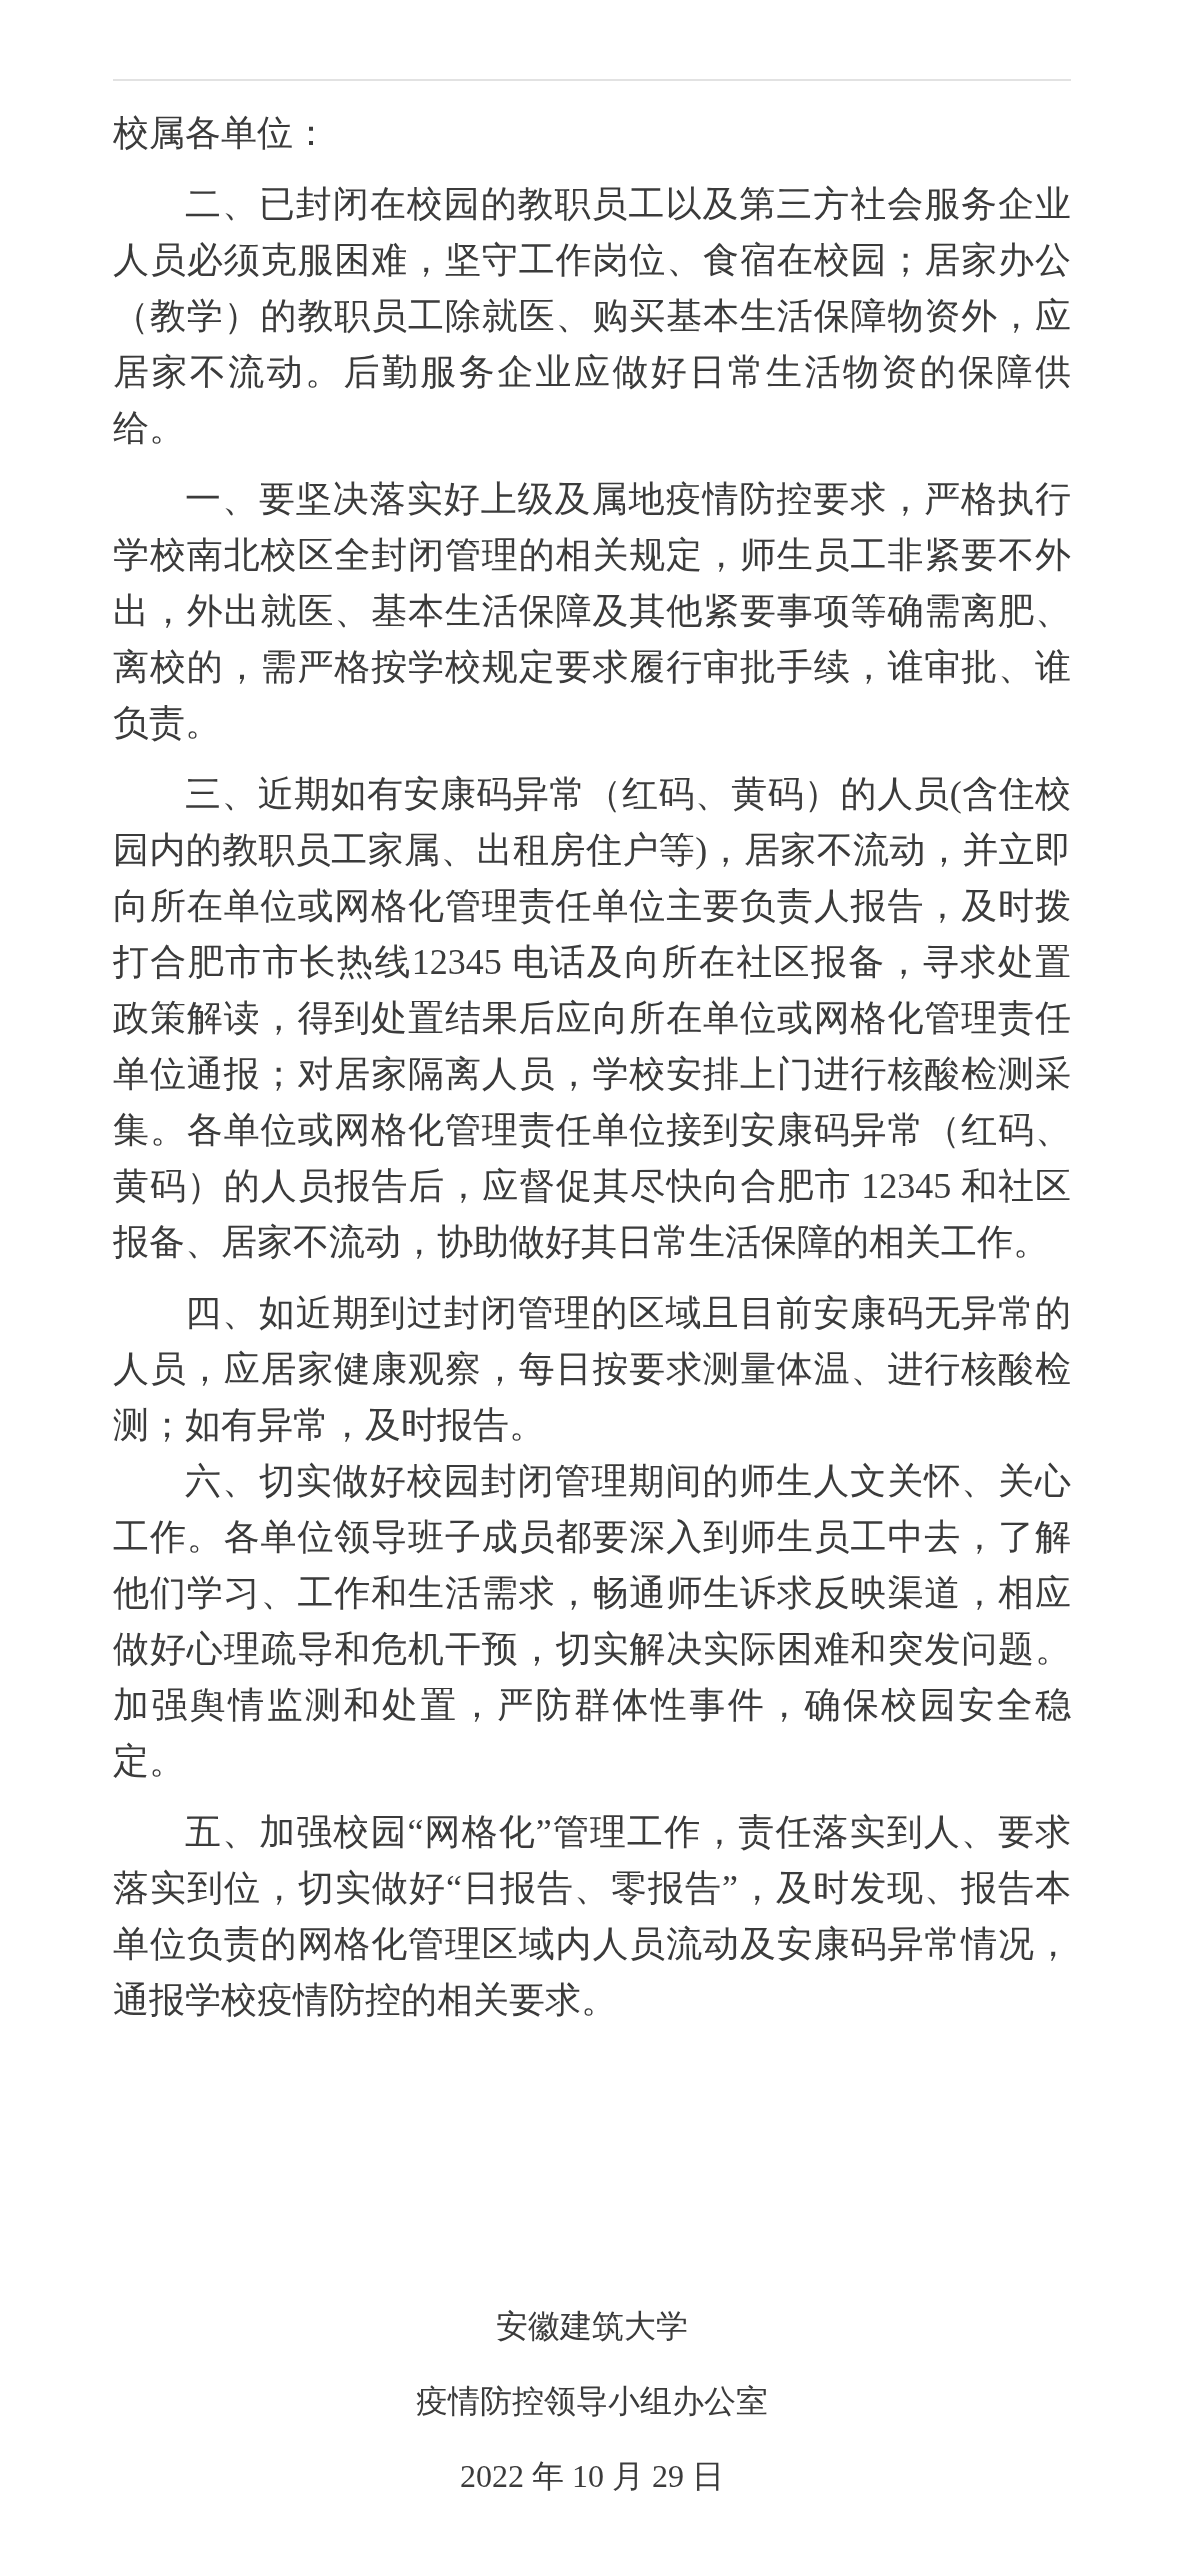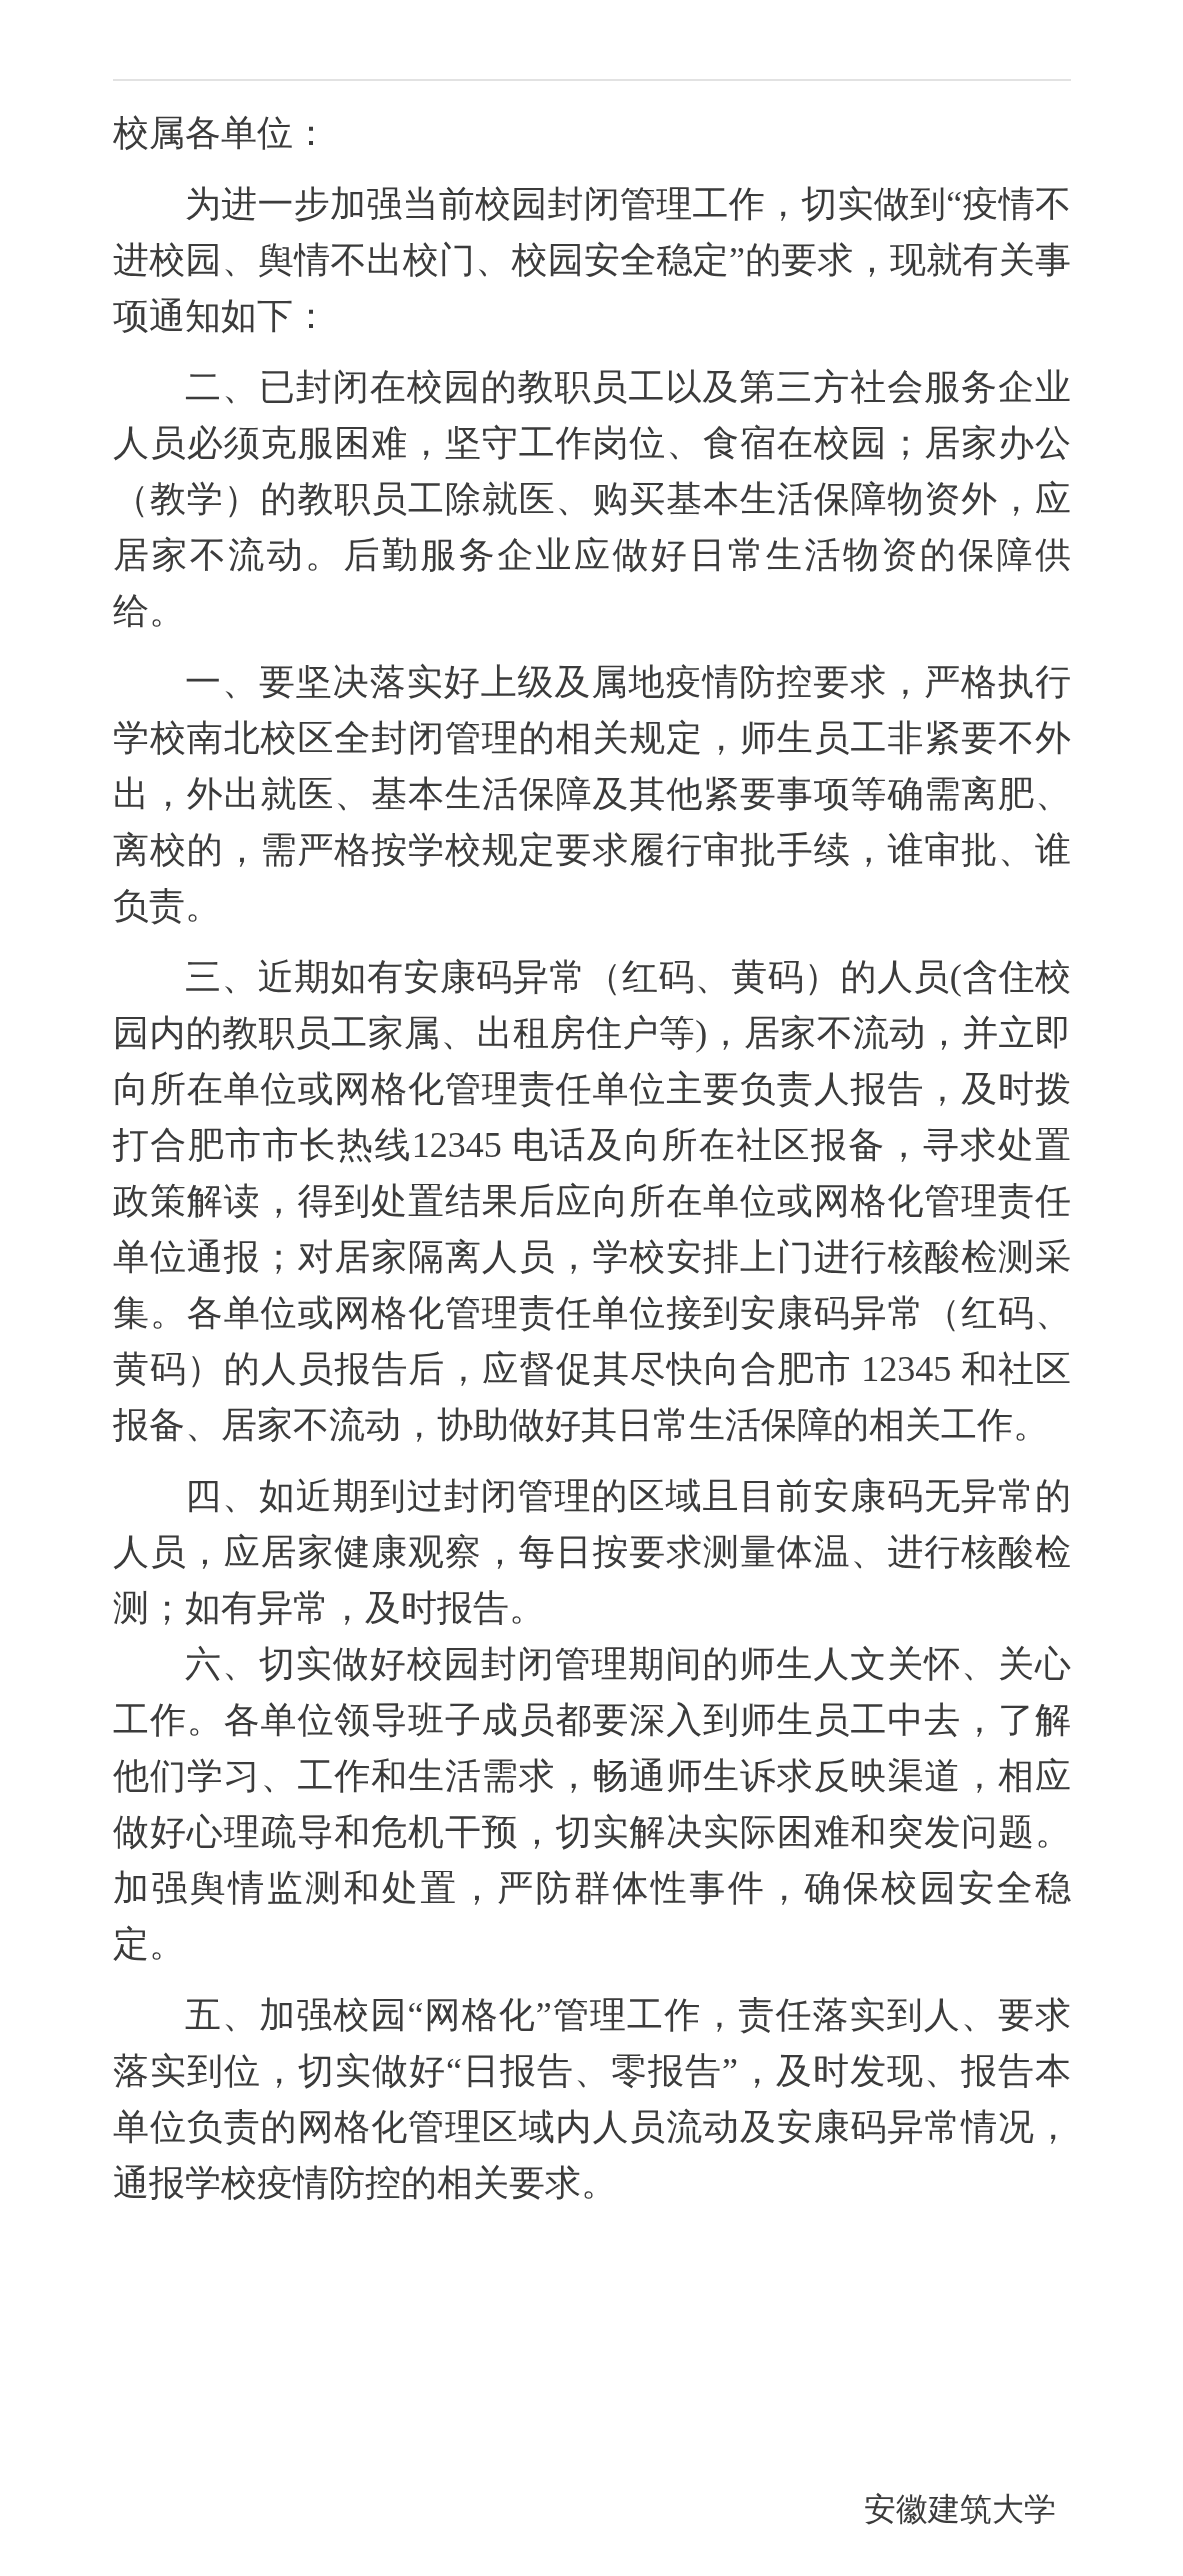--- a/index.html
+++ b/index.html
@@ -57,37 +57,37 @@
     .closing {
       margin: 0;
       text-indent: 2em;
     }
     .signature {
       margin-top: 261px;
       text-align: right;
       font-size: 32px;
     }
     .signature p {
-      margin: 15px;
+      margin: 0;
       line-height: 75px;
+      text-align: center;
     }
   </style>
 </head>
 <body>
 
 <div class="page">
 
   <header>
     <div class="title-divider"></div>
   </header>
 
   <main class="doc-body">
     <p class="salutation">校属各单位：</p>
 
-    <p class="para">为进一步加强当前校园封闭管理工作，切实做到“疫情不进校园、舆情不出校门、校园安全稳定”的要求，现就有关事项通知如下：</p>
 
     <p class="para">二、已封闭在校园的教职员工以及第三方社会服务企业人员必须克服困难，坚守工作岗位、食宿在校园；居家办公（教学）的教职员工除就医、购买基本生活保障物资外，应居家不流动。后勤服务企业应做好日常生活物资的保障供给。</p>
 
     <p class="para">一、要坚决落实好上级及属地疫情防控要求，严格执行学校南北校区全封闭管理的相关规定，师生员工非紧要不外出，外出就医、基本生活保障及其他紧要事项等确需离肥、离校的，需严格按学校规定要求履行审批手续，谁审批、谁负责。</p>
 
     <p class="para">三、近期如有安康码异常（红码、黄码）的人员(含住校园内的教职员工家属、出租房住户等)，居家不流动，并立即向所在单位或网格化管理责任单位主要负责人报告，及时拨打合肥市市长热线12345 电话及向所在社区报备，寻求处置政策解读，得到处置结果后应向所在单位或网格化管理责任单位通报；对居家隔离人员，学校安排上门进行核酸检测采集。各单位或网格化管理责任单位接到安康码异常（红码、黄码）的人员报告后，应督促其尽快向合肥市 12345 和社区报备、居家不流动，协助做好其日常生活保障的相关工作。</p>
 
     <p class="para tight-after">四、如近期到过封闭管理的区域且目前安康码无异常的人员，应居家健康观察，每日按要求测量体温、进行核酸检测；如有异常，及时报告。</p>
 
     <p class="para">六、切实做好校园封闭管理期间的师生人文关怀、关心工作。各单位领导班子成员都要深入到师生员工中去，了解他们学习、工作和生活需求，畅通师生诉求反映渠道，相应做好心理疏导和危机干预，切实解决实际困难和突发问题。加强舆情监测和处置，严防群体性事件，确保校园安全稳定。</p>

